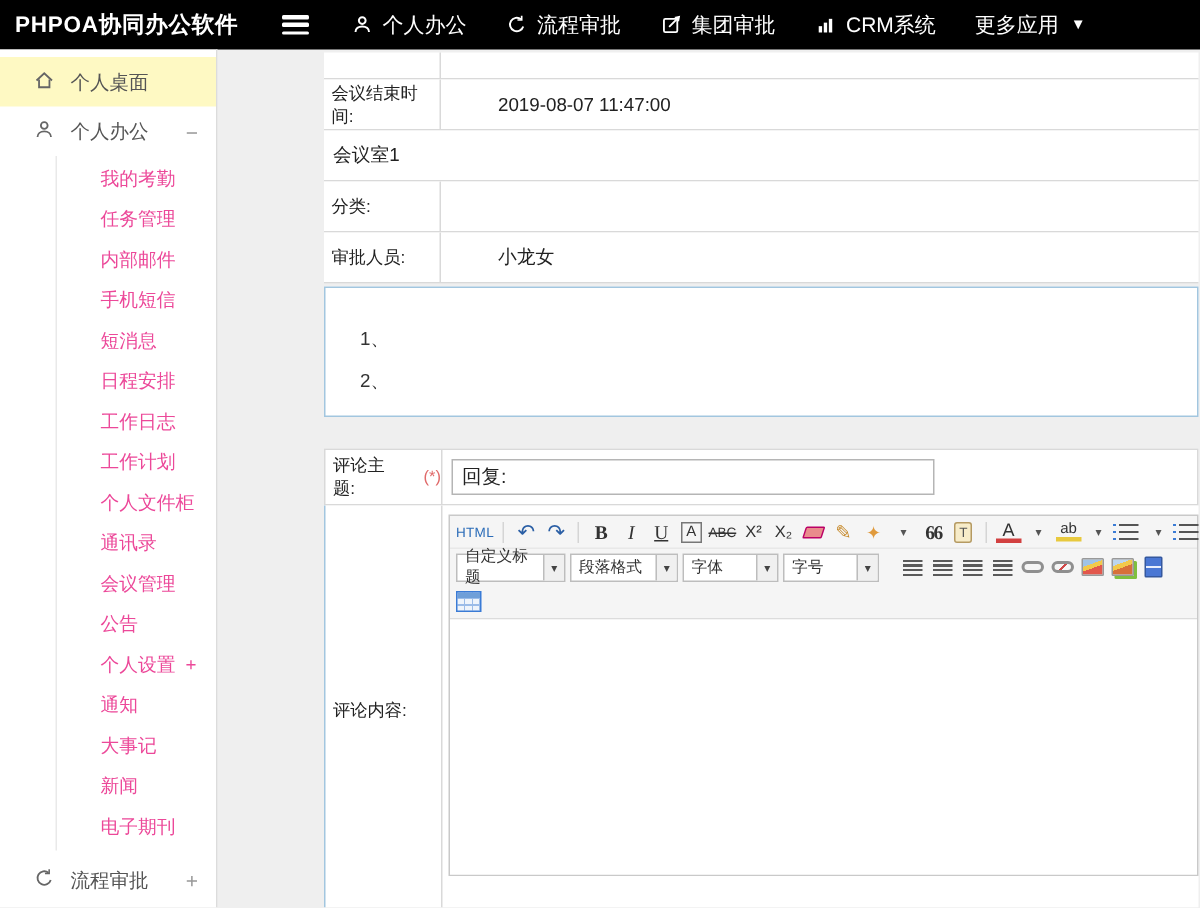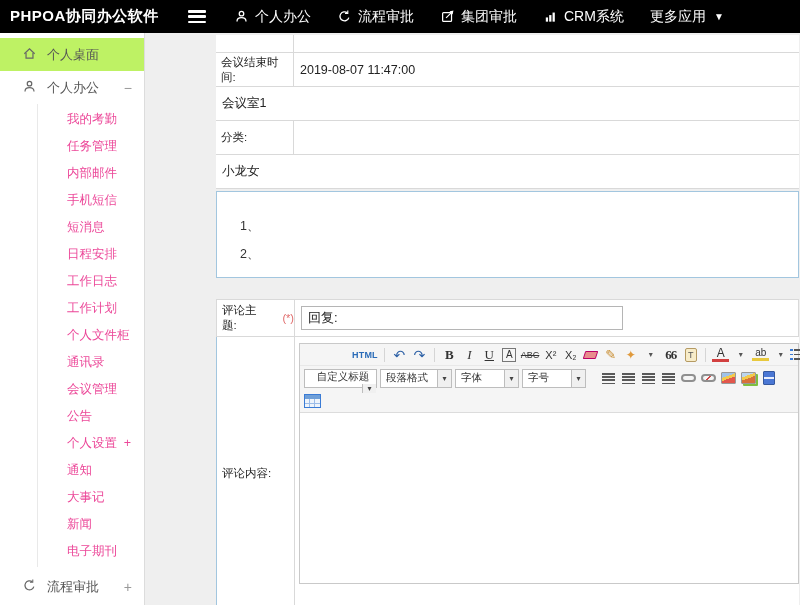--- a/index.html
+++ b/index.html
@@ -12,32 +12,32 @@
   .hamburger { width:18px; height:13px; display:flex; flex-direction:column; justify-content:space-between; cursor:pointer; margin-right:28px; }
   .hamburger i { display:block; height:2.5px; background:#fff; border-radius:1px; }
   .nav-item { display:flex; align-items:center; gap:6px; font-size:14px; margin-right:26px; cursor:pointer; white-space:nowrap; }
   .nav-item svg { display:block; }
   .caret { font-size:10px; margin-left:2px; }
 
   
   .shell { display:flex; height:572px; }
   .sidebar { width:145px; background:#fff; border-right:1px solid #dcdcdc; padding-top:5px; flex:none; font-size:13px; }
   .side-item { height:33px; display:flex; align-items:center; gap:10px; padding:0 12px 0 22px; color:#555; cursor:pointer; }
-  .side-item.active { background:#bef264; }
+  .side-item.active { background:#fef9c3; }
   .side-item .toggle { margin-left:auto; color:#999; font-size:14px; }
   .side-item svg { flex:none; color:#666; }
   .submenu { margin-left:37px; border-left:1px solid #e9e9e9; padding:2px 0; }
   .sub-item { height:27px; line-height:27px; padding-left:29px; color:#ec4899; font-size:12.5px; cursor:pointer; white-space:nowrap; }
 
   
   .main { flex:1; padding-left:71px; padding-top:2px; overflow:hidden; }
   .content { width:583px; }
   .frow { display:flex; background:#fff; border-bottom:1px solid #d9d9d9; }
   .frow.partial { height:18px; }
-  .frow.r34 { height:34px; }
+  .frow.r34 { height:34px;gap:32px; }
   .lblcell { width:78px; border-right:1px solid #d9d9d9; display:flex; align-items:center; padding-left:5px; font-size:11.5px; color:#222; flex:none; }
   .valcell { flex:1; display:flex; align-items:center; padding-left:6px; font-size:12.5px; color:#222; }
   .notes-box { margin-top:2px; height:87px; background:#fff; border:1px solid #a2c6df; padding:20px 0 0 23px; font-size:12.5px; line-height:28px; color:#333; }
   .gap22 { height:21px; }
 
   .crow { display:flex; background:#fff; }
   .subject-row { height:38px; border:1px solid #d9d9d9; border-left:1px solid #d9d9d9; }
   .subject-row .lblcell { font-size:11.5px; gap:20px; }
   .req { color:#e06a6a; font-size:11px; }
   .subject-input { width:322px; height:24px; border:1px solid #b5b5b5; font-size:13px; padding-left:6px; color:#222; font-family:inherit; }
@@ -45,41 +45,41 @@
   .content-row .lblcell { border-right:1px solid #d9d9d9; }
 
   
   .editor { margin:6px 0 0 4px; width:500px; border:1px solid #c9c9c9; background:#fff; }
   .tb { background:#f5f5f5; display:flex; align-items:center; padding:0 4px; gap:3px; }
   .tb1 { height:22px; border-bottom:1px solid #e8e8e8; }
   .tb2 { height:24px; }
   .tb3 { height:23px; border-bottom:1px solid #dcdcdc; }
   .sep { width:1px; height:14px; background:#d5d5d5; margin:0 3px; flex:none; }
   .ticon { min-width:17px; height:18px; display:flex; align-items:center; justify-content:center; font-size:11.5px; color:#333; cursor:pointer; flex:none; }
-  .html-btn { color:#2b6cb8; font-size:9px; font-weight:bold; letter-spacing:.2px;margin-left:48px; }
+  .html-btn { color:#2b6cb8; font-size:9px; font-weight:normal; letter-spacing:.2px; }
   .blue { color:#2b5fa5; font-size:14px; }
   .bold-i { font-weight:bold; font-family:"Liberation Serif",serif; font-size:13px; }
   .italic-i { font-style:italic; font-family:"Liberation Serif",serif; font-size:13px; }
   .under-i { text-decoration:underline; font-family:"Liberation Serif",serif; font-size:13px; }
   .boxa-i { border:1px solid #777; font-size:10px; padding:0 2px; height:14px; min-width:14px; }
   .strike-i { text-decoration:line-through; font-size:9px; }
   .supsub-i { font-size:11px; }
   .eraser-i { width:13px; height:8px; background:#e98c8c; border:1px solid #b06; transform:skewX(-18deg); border-radius:1px; }
   .brush-i { color:#c78a2b; font-size:13px; }
   .wand-i { color:#e09a3c; font-size:12px; }
   .quote-i { font-family:"Liberation Serif",serif; font-weight:bold; font-size:13px; letter-spacing:-1px; }
   .paste-i { width:12px; height:14px; border:1px solid #b59a62; background:#f7ecc9; font-size:9px; display:flex; align-items:center; justify-content:center; color:#555; border-radius:2px; }
   .fcolor-i { font-size:12px; border-bottom:3px solid #d24040; line-height:11px; height:14px; }
   .hilite-i { font-size:10px; border-bottom:3px solid #e8c93e; line-height:10px; height:13px; }
   .list-i { width:13px; height:11px; position:relative; background:repeating-linear-gradient(to bottom,#555 0 1.5px,transparent 1.5px 4.7px); }
   .list-i.ol::before, .list-i.ul::before { content:""; position:absolute; left:-4px; top:0; width:2.5px; height:11px;
     background:repeating-linear-gradient(to bottom,#3a7bd5 0 1.5px,transparent 1.5px 4.7px); }
   .dropdown { height:19px; background:#fff; border:1px solid #bdbdbd; display:flex; align-items:center; font-size:10.5px; color:#333; padding-left:5px; cursor:pointer; flex:none; }
   .dropdown .dd-caret { margin-left:auto; border-left:1px solid #bdbdbd; width:14px; height:100%; display:flex; align-items:center; justify-content:center; font-size:8px; color:#444; background:#f0f0f0; }
-  .dd-heading { width:73px;flex-direction:column; } .dd-para { width:72px; } .dd-font { width:64px; } .dd-size { width:64px; }
+  .dd-heading { width:73px; } .dd-para { width:72px; } .dd-font { width:64px; } .dd-size { width:64px; }
   .align-i { width:13px; height:11px; background:repeating-linear-gradient(to bottom,#5a5a5a 0 1.5px,transparent 1.5px 3.2px); }
   .chain-i { width:15px; height:8px; border:2px solid #8f8f8f; border-radius:4px; }
   .unchain-i { width:15px; height:8px; border:2px solid #8f8f8f; border-radius:4px;
     background:linear-gradient(135deg,transparent 44%,#d04848 44%,#d04848 58%,transparent 58%); }
   .img-i { width:15px; height:12px; border:1px solid #999; border-radius:1px;
     background:linear-gradient(160deg,#9fc3e8 0 34%,#f2c94c 34% 55%,#e2574c 55%); }
   .multiimg-i { width:15px; height:12px; border:1px solid #999; border-radius:1px;
     background:linear-gradient(160deg,#bcd6ef 0 30%,#f2c94c 30% 52%,#d7703a 52%); box-shadow:2px 2px 0 #7fbf3f; }
   .media-i { width:12px; height:14px; background:linear-gradient(to bottom,#4a77d4 0 42%,#e8eefc 42% 56%,#4a77d4 56%); border:1px solid #35589e; border-radius:1px; }
   .table-i { width:17px; height:14px; border:1px solid #3a7bd5;
@@ -209,20 +209,21 @@
           <div class="valcell">2019-08-07 11:47:00</div>
         </div>
         <div class="frow r34">
           <div class="valcell">会议室1</div>
         </div>
         <div class="frow r34">
           <div class="lblcell">分类:</div>
           <div class="valcell"></div>
         </div>
         <div class="frow r34">
+          <div class="lblcell">审批人员:</div>
           <div class="valcell">小龙女</div>
         </div>
       </div>
 
       <div class="notes-box">
         <div>1、</div>
         <div>2、</div>
       </div>
 
       <div class="gap22"></div>

